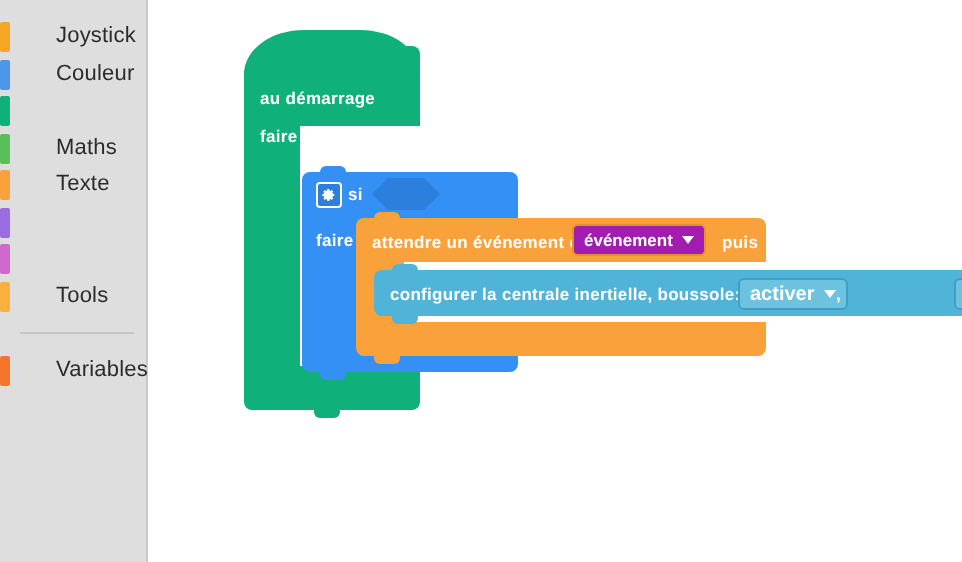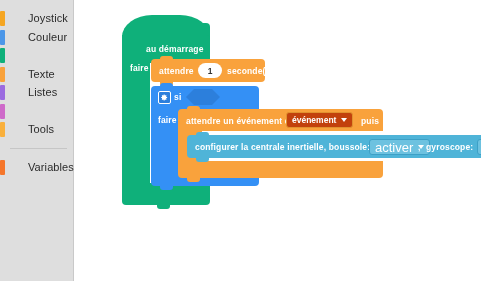--- a/index.html
+++ b/index.html
@@ -62,21 +62,21 @@
   .hat-body{
     position:absolute;left:0;top:20px;width:88px;height:170px;
     background:#0FB07A;border-radius:0 4px 4px 4px;
   }
   
   .hat-notch{
     position:absolute;left:28px;top:48px;width:62px;height:120px;
     background:#ffffff;
   }
   .hat-label{
-    position:absolute;left:24px;top:29px;
+    position:absolute;left:8px;top:29px;
   }
   .hat-faire{
     position:absolute;left:8px;top:48px;
   }
   
   .hat-nub{
     position:absolute;left:35px;top:190px;width:13px;height:4px;
     background:#0FB07A;border-radius:0 0 3px 3px;
   }
 
@@ -154,21 +154,21 @@
     position:absolute;left:9px;top:-3px;width:13px;height:4px;
     background:#F9A23C;border-radius:3px 3px 0 0;
   }
   .evt-nub-bot{
     position:absolute;left:9px;top:69px;width:13px;height:4px;
     background:#F9A23C;border-radius:0 0 3px 3px;
   }
   .evt-label{position:absolute;left:8px;top:7px;}
   .evt-drop{
     position:absolute;left:108px;top:3px;height:16px;
-    background:#c2410c;border:1px solid #E09230;border-radius:3px;
+    background:#a21caf;border:1px solid #E09230;border-radius:3px;
     display:flex;align-items:center;padding:0 5px;box-sizing:border-box;
   }
   .evt-drop .dtxt{
     color:#ffffff;font-size:8.5px;font-weight:bold;white-space:nowrap;
   }
   .caret{
     margin-left:5px;width:0;height:0;
     border-left:3.5px solid transparent;border-right:3.5px solid transparent;
     border-top:4px solid #ffffff;
   }
@@ -187,28 +187,28 @@
     position:absolute;left:9px;top:23px;width:13px;height:4px;
     background:#4FB4D8;border-radius:0 0 3px 3px;
   }
   .imu-label{position:absolute;left:8px;top:7px;}
   .imu-d1{
     position:absolute;left:182px;top:4px;height:16px;
     background:#6DC2E0;border:1px solid #3DA0C6;border-radius:3px;
     display:flex;align-items:center;padding:0 5px;box-sizing:border-box;
   }
   .imu-sep{position:absolute;left:231px;top:7px;}
-  .imu-g{position:absolute;left:239px;top:7px;}
+  .imu-g{position:absolute;left:239px;top:21px;}
   .imu-d2{
     position:absolute;left:290px;top:4px;height:16px;
     background:#6DC2E0;border:1px solid #3DA0C6;border-radius:3px;
     display:flex;align-items:center;padding:0 5px;box-sizing:border-box;
   }
   .imu-d1 .dtxt,.imu-d2 .dtxt{
-    color:#ffffff;font-size:13px;font-weight:normal;white-space:nowrap;
+    color:#ffffff;font-size:10px;font-weight:bold;white-space:nowrap;
   }
 </style>
 </head>
 <body>
 
 <div class="app">
 
   <div class="toolbox">
 
     <div class="tb-gap"></div>
@@ -218,26 +218,29 @@
       <span class="tb-label">Joystick</span>
     </div>
     <div class="tb-item">
       <span class="tb-swatch" style="background:#4C97E8"></span>
       <span class="tb-label">Couleur</span>
     </div>
     <div class="tb-item">
       <span class="tb-swatch" style="background:#0FB07A"></span>
     </div>
     <div class="tb-item">
+      <span class="tb-swatch" style="background:#59C059"></span>
+      <span class="tb-label">Maths</span>
+    </div>
+    <div class="tb-item">
       <span class="tb-swatch" style="background:#F9A23C"></span>
       <span class="tb-label">Texte</span>
     </div>
     <div class="tb-item">
       <span class="tb-swatch" style="background:#9B6BE0"></span>
-      <span class="tb-label">Listes</span>
     </div>
     <div class="tb-item">
       <span class="tb-swatch" style="background:#CE6AC9"></span>
     </div>
     <div class="tb-item">
       <span class="tb-swatch" style="background:#F9B03C"></span>
       <span class="tb-label">Tools</span>
     </div>
 
     <div class="tb-gap"></div>
@@ -254,29 +257,20 @@
 
     <div class="hat">
       <div class="hat-dome"></div>
       <div class="hat-body"></div>
       <div class="hat-notch"></div>
       <div class="hat-label btxt">au démarrage</div>
       <div class="hat-faire btxt">faire</div>
     </div>
     <div class="hat-nub" style="position:absolute;left:83px;top:205px;"></div>
 
-    <div class="wait">
-      <div class="wait-nub-top"></div>
-      <div class="wait-nub-bot"></div>
-      <div class="wait-label btxt">attendre</div>
-      <div class="wait-num">
-        <span>1</span>
-      </div>
-      <div class="wait-unit btxt">seconde(s)</div>
-    </div>
 
     <div class="ifblk">
       <div class="if-body"></div>
       <div class="if-notch"></div>
       <div class="if-nub-top"></div>
       <div class="if-nub-bot"></div>
       <div class="if-gear">
         <svg width="7" height="7" viewBox="0 0 16 16" aria-hidden="true">
           <path fill="#ffffff" d="M8 5.2a2.8 2.8 0 1 0 0 5.6 2.8 2.8 0 0 0 0-5.6zm0 4.2a1.4 1.4 0 1 1 0-2.8 1.4 1.4 0 0 1 0 2.8z"></path>
           <path fill="#ffffff" d="M14 9.1V6.9l-1.7-.3-.5-1.2 1-1.4-1.6-1.6-1.4 1-1.2-.5L8.3 1.2H6.1L5.8 2.9l-1.2.5-1.4-1-1.6 1.6 1 1.4-.5 1.2-1.7.3v2.2l1.7.3.5 1.2-1 1.4 1.6 1.6 1.4-1 1.2.5.3 1.7h2.2l.3-1.7 1.2-.5 1.4 1 1.6-1.6-1-1.4.5-1.2L14 9.1z"></path>

